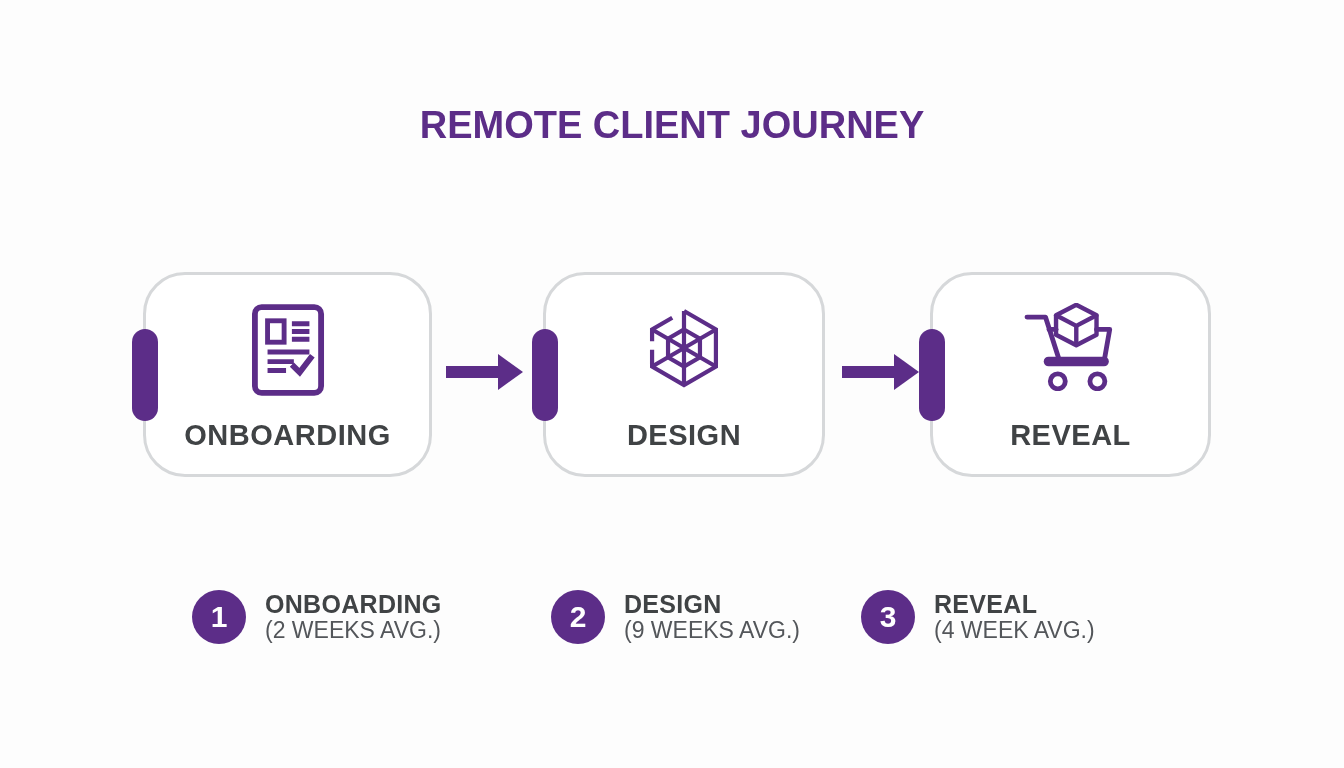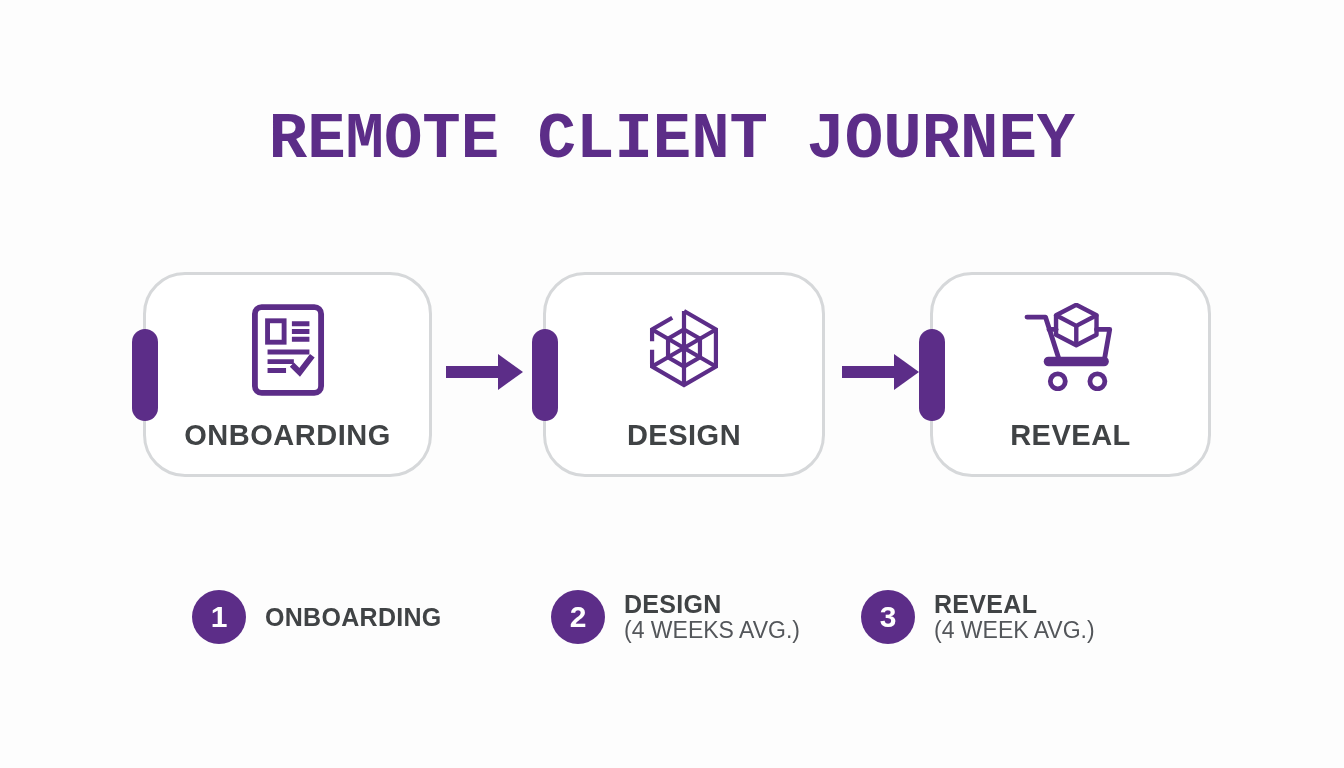--- a/index.html
+++ b/index.html
@@ -3,23 +3,22 @@
 <meta charset="utf-8">
 <style>
   html,body{margin:0;padding:0;background:#fdfdfd;}
   .canvas{
     position:relative;width:1344px;height:768px;overflow:hidden;
     background:var(--color-background,#fdfdfd);
     font-family:"Liberation Sans",sans-serif;
   }
   .title{
     position:absolute;left:0;top:104px;width:100%;margin:0;
-    text-align:center;font-size:64px;font-weight:bold;letter-spacing:0px;
+    text-align:center;font-size:38px;font-weight:bold;letter-spacing:0px;
     color:var(--color-accent,#5c2d88);
-    font-family:Liberation Mono, monospace;
   }
   
   .card{
     position:absolute;top:272px;height:205px;box-sizing:border-box;
     background:var(--color-card_bg,#ffffff);
     border:3px solid var(--color-card_border,#d6d8da);
     border-radius:42px;
   }
   .card.stage-0{left:143px;width:289px;}
   .card.stage-1{left:543px;width:282px;}
@@ -121,28 +120,29 @@
         <path d="M59 26 V48"></path>
       </g>
     </svg>
     <div class="stage-label">REVEAL</div>
   </div>
 
   <div class="legend-item li-0">
     <span class="num">1</span>
     <div class="legend-text">
       <div class="legend-label">ONBOARDING</div>
+      <div class="legend-duration">(2 WEEKS AVG.)</div>
     </div>
   </div>
 
   <div class="legend-item li-1">
     <span class="num">2</span>
     <div class="legend-text">
       <div class="legend-label">DESIGN</div>
-      <div class="legend-duration">(4 WEEKS AVG.)</div>
+      <div class="legend-duration">(9 WEEKS AVG.)</div>
     </div>
   </div>
 
   <div class="legend-item li-2">
     <span class="num">3</span>
     <div class="legend-text">
       <div class="legend-label">REVEAL</div>
       <div class="legend-duration">(4 WEEK AVG.)</div>
     </div>
   </div>

